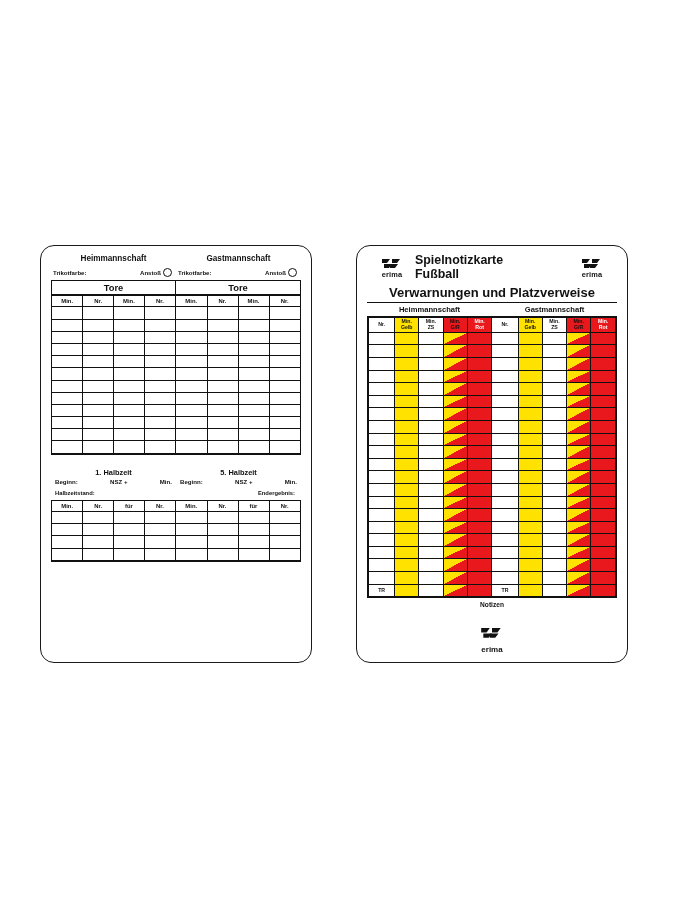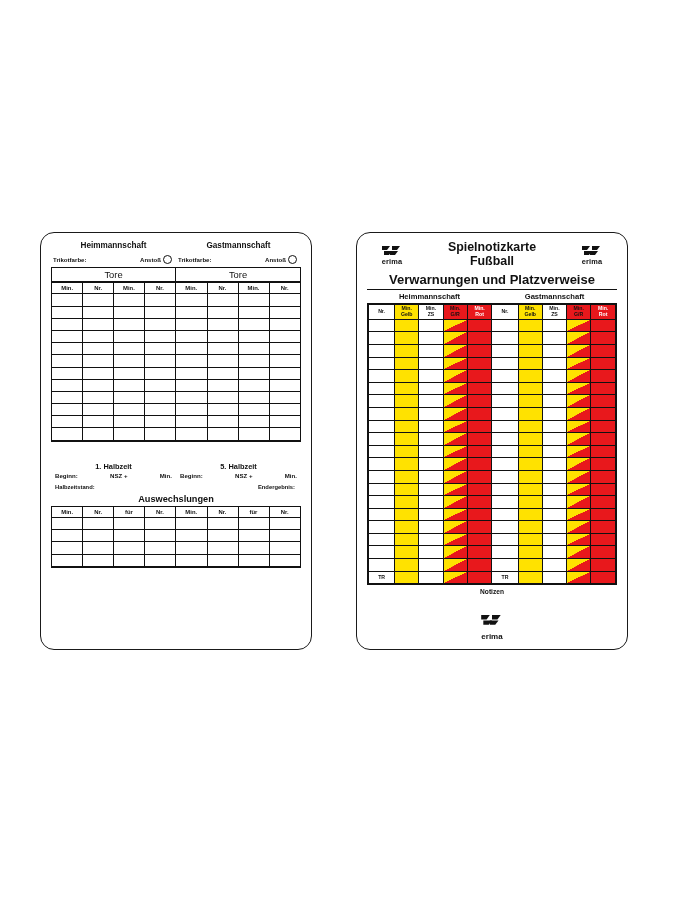--- a/index.html
+++ b/index.html
@@ -9,21 +9,21 @@
   }
   body {
     width: 675px;
     height: 900px;
     font-family: "Liberation Sans", sans-serif;
     position: relative;
     overflow: hidden;
   }
   .stage {
     position: absolute;
-    left: 0; top: 0;
+    left: 0; top: 13px;
     width: 675px;
     height: 820px;
   }
 
   
   .card {
     position: absolute;
     background: #ffffff;
     border: 1.5px solid #1a1a1a;
     border-radius: 14px;
@@ -88,21 +88,21 @@
     border: 1.2px solid #111;
     box-sizing: border-box;
   }
   .tore-half {
     width: 50%;
     box-sizing: border-box;
   }
   .tore-half.left { border-right: 1.2px solid #111; }
   .tore-caption {
     font-size: 9.4px;
-    font-weight: normal;
+    font-weight: bold;
     text-align: center;
     border-bottom: 1px solid #111;
     padding: 1px 0 1px 0;
     color: #111;
   }
   table.grid {
     border-collapse: collapse;
     width: 100%;
     table-layout: fixed;
   }
@@ -118,21 +118,21 @@
   table.grid th { height: 10.4px; }
   table.grid td.empty { font-weight: normal; }
   .no-left { border-left: none !important; }
   .no-right { border-right: none !important; }
   .no-top { border-top: none !important; }
 
   
   .halves {
     display: flex;
     width: 100%;
-    margin-top: 20px;
+    margin-top: 13px;
   }
   .half-col {
     width: 50%;
     box-sizing: border-box;
     padding: 0 4px;
   }
   .half-title {
     font-size: 7.4px;
     font-weight: bold;
     text-align: center;
@@ -189,21 +189,20 @@
   }
   .logo svg { display: block; margin: 0 auto; }
   .logo .logo-word {
     font-size: 7.4px;
     font-weight: bold;
     letter-spacing: 0.2px;
     margin-top: 1px;
   }
   .back-titles {
     flex: 1;
-    text-align: center;
   }
   .back-title-1 {
     font-size: 12.4px;
     font-weight: bold;
     color: #111;
     line-height: 1.12;
   }
   .back-title-2 {
     font-size: 12.4px;
     font-weight: bold;
@@ -511,21 +510,20 @@
           <span>Min.</span>
         </div>
       </div>
     </div>
 
     <div class="score-line">
       <span>Halbzeitstand:</span>
       <span>Endergebnis:</span>
     </div>
 
-    <div class="ausw-title">Auswechslungen</div>
 
     <div class="ausw-block">
       <div class="ausw-half left">
         <table class="grid">
           <thead>
             <tr>
               <th class="no-left no-top">Min.</th>
               <th class="no-top">Nr.</th>
               <th class="no-top">für</th>
               <th class="no-right no-top">Nr.</th>

